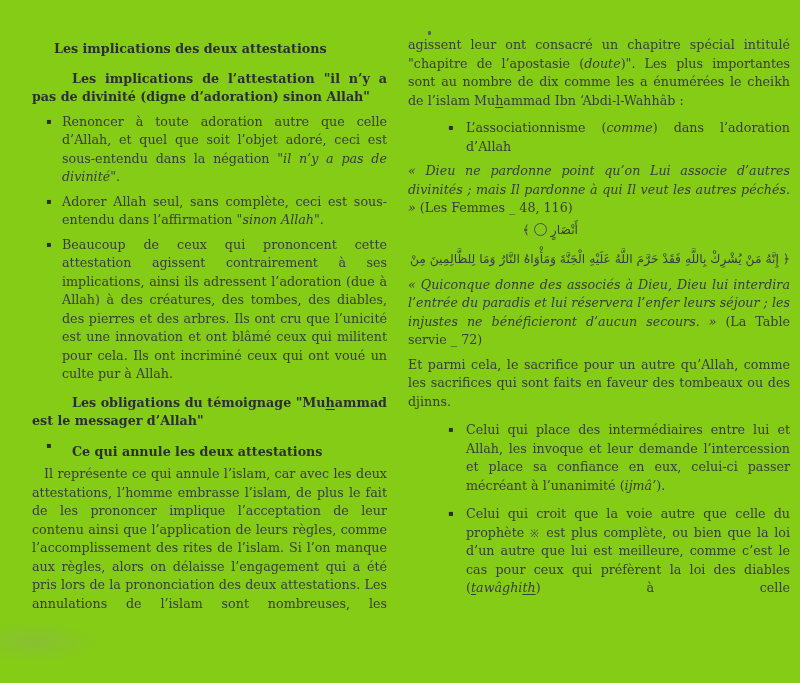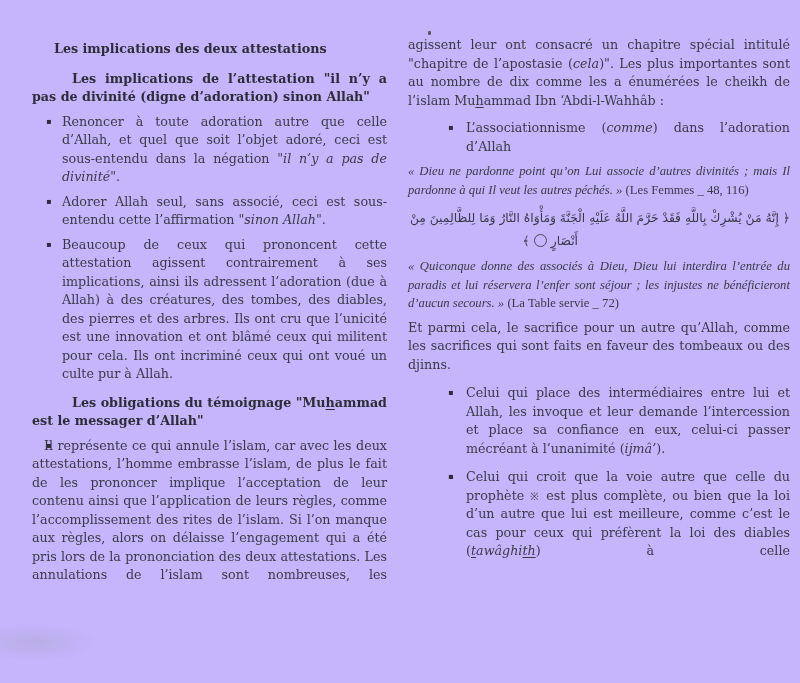--- a/index.html
+++ b/index.html
@@ -1,17 +1,17 @@
 <!DOCTYPE html>
 <html lang="fr"><head>
 <meta charset="utf-8">
 <style>
   html,body{margin:0;padding:0;background:#ffffff;}
   .canvas{
-    position:relative;width:800px;height:683px;overflow:hidden;background:#c4b5fd;
+    position:relative;width:800px;height:683px;overflow:hidden;background:#84cc16;
     font-family:"DejaVu Serif", serif;color:#3b3b44;
   }
   .page{position:absolute;font-size:12.7px;line-height:18.5px;text-align:justify;}
   .page-left{left:32px;top:40px;width:355px;}
   .page-right{left:408px;top:36px;width:382px;}
   .bh{font-weight:bold;color:#2d2d35;margin:0;}
   .h-title{text-indent:22px;margin-bottom:11px;}
   .h-sub{text-indent:40px;margin-bottom:5px;}
   .mt14{margin-top:10px;}
   .mt16{margin-top:12px;margin-bottom:4px;}
@@ -23,21 +23,21 @@
   .para{margin:0;}
   .ind{text-indent:12px;}
   .lastjust{text-align-last:justify;}
   .arabic{
     font-family:"DejaVu Sans", sans-serif;direction:rtl;unicode-bidi:embed;
     text-align:right;font-size:12.3px;line-height:22px;color:#3a3a46;margin:8px 0 2px 0;
   }
   .arabic.l2{padding-right:212px;line-height:20px;margin-top:0;}
   .ayah-circle{display:inline-block;width:11px;height:11px;border:1.2px solid #4a4a55;
     border-radius:50%;vertical-align:-2px;margin:0 4px;}
-  .verse-fr{margin:6px 0 2px 0;font-family:Liberation Serif, serif;}
+  .verse-fr{margin:6px 0 2px 0;}
   .seg-i{font-style:italic;}
   .seg-u{text-decoration:underline;text-underline-offset:2px;}
   .seg-m{font-size:10.5px;color:#4a4a55;}
   .ink-speck{position:absolute;left:428px;top:31px;width:3px;height:4px;background:#5a5a62;border-radius:1px;}
   .scan-smudge{position:absolute;left:-10px;top:622px;width:110px;height:40px;
     background:radial-gradient(ellipse at 40% 50%, rgba(150,150,150,0.22), rgba(255,255,255,0) 70%);}
 </style>
 </head>
 <body>
 
@@ -51,60 +51,61 @@
 
     <div class="bh h-sub">Les implications de l’attestation "il n’y a pas de divinité (digne d’adoration) sinon Allah"</div>
 
     <ul class="blist">
       <li class="li">
         <span class="mk">▪</span>
         <span><span>Renoncer à toute adoration autre que celle d’Allah, et quel que soit l’objet adoré, ceci est sous-entendu dans la négation "</span><span class="seg-i">il n’y a pas de divinité</span><span>".</span></span>
       </li>
       <li class="li">
         <span class="mk">▪</span>
-        <span><span>Adorer Allah seul, sans associé, ceci est sous-entendu cette l’affirmation "</span><span class="seg-i">sinon Allah</span><span>".</span></span>
+        <span><span>Adorer Allah seul, sans complète, ceci est sous-entendu dans l’affirmation "</span><span class="seg-i">sinon Allah</span><span>".</span></span>
       </li>
       <li class="li">
         <span class="mk">▪</span>
         <span><span>Beaucoup de ceux qui prononcent cette attestation agissent contrairement à ses implications, ainsi ils adressent l’adoration (due à Allah) à des créatures, des tombes, des diables, des pierres et des arbres. Ils ont cru que l’unicité est une innovation et ont blâmé ceux qui militent pour cela. Ils ont incriminé ceux qui ont voué un culte pur à Allah.</span></span>
       </li>
     </ul>
 
     <div class="bh h-sub mt14"><span>Les obligations du témoignage "Mu</span><span class="seg-u">h</span><span>ammad est le messager d’Allah"</span></div>
 
     <ul class="blist">
       <li class="li">
         <span class="mk">▪</span>
       </li>
     </ul>
 
+    <div class="bh h-sub mt16">Ce qui annule les deux attestations</div>
 
     <p class="para ind lastjust">Il représente ce qui annule l’islam, car avec les deux attestations, l’homme embrasse l’islam, de plus le fait de les prononcer implique l’acceptation de leur contenu ainsi que l’application de leurs règles, comme l’accomplissement des rites de l’islam. Si l’on manque aux règles, alors on délaisse l’engagement qui a été pris lors de la prononciation des deux attestations. Les annulations de l’islam sont nombreuses, les</p>
 
   </div>
 
   <div class="page page-right">
-    <p class="para"><span>agissent leur ont consacré un chapitre spécial intitulé "chapitre de l’apostasie (</span><span class="seg-i">cela</span><span>)". Les plus importantes sont au nombre de dix comme les a énumérées le cheikh de l’islam Mu</span><span class="seg-u">h</span><span>ammad Ibn ‘Abdi-l-Wahhâb :</span></p>
+    <p class="para"><span>agissent leur ont consacré un chapitre spécial intitulé "chapitre de l’apostasie (</span><span class="seg-i">doute</span><span>)". Les plus importantes sont au nombre de dix comme les a énumérées le cheikh de l’islam Mu</span><span class="seg-u">h</span><span>ammad Ibn ‘Abdi-l-Wahhâb :</span></p>
 
     <ul class="blist">
       <li class="li" style="margin-top:9px;">
         <span class="mk">▪</span>
         <span><span>L’associationnisme (</span><span class="seg-i">comme</span><span>) dans l’adoration d’Allah</span></span>
       </li>
     </ul>
 
 
     <p class="para verse-fr"><span class="seg-i">« Dieu ne pardonne point qu’on Lui associe d’autres divinités ; mais Il pardonne à qui Il veut les autres péchés. » </span><span>(Les Femmes _ 48, 116)</span></p>
 
-    <div class="arabic">﴿ إِنَّهُ مَنْ يُشْرِكْ بِاللَّهِ فَقَدْ حَرَّمَ اللَّهُ عَلَيْهِ الْجَنَّةَ وَمَأْوَاهُ النَّارُ وَمَا لِلظَّالِمِينَ مِنْ</div>
     <div class="arabic l2">
       <span>أَنْصَارٍ</span><span class="ayah-circle"></span><span>﴾</span>
     </div>
+    <div class="arabic">﴿ إِنَّهُ مَنْ يُشْرِكْ بِاللَّهِ فَقَدْ حَرَّمَ اللَّهُ عَلَيْهِ الْجَنَّةَ وَمَأْوَاهُ النَّارُ وَمَا لِلظَّالِمِينَ مِنْ</div>
 
-    <p class="para verse-fr"><span class="seg-i">« Quiconque donne des associés à Dieu, Dieu lui interdira l’entrée du paradis et lui réservera l’enfer sont séjour ; les injustes ne bénéficieront d’aucun secours. » </span><span>(La Table servie _ 72)</span></p>
+    <p class="para verse-fr"><span class="seg-i">« Quiconque donne des associés à Dieu, Dieu lui interdira l’entrée du paradis et lui réservera l’enfer leurs séjour ; les injustes ne bénéficieront d’aucun secours. » </span><span>(La Table servie _ 72)</span></p>
 
     <p class="para" style="margin-top:6px;">Et parmi cela, le sacrifice pour un autre qu’Allah, comme les sacrifices qui sont faits en faveur des tombeaux ou des djinns.</p>
 
     <ul class="blist" style="margin-top:10px;">
       <li class="li" style="margin:10px 0;">
         <span class="mk">▪</span>
         <span><span>Celui qui place des intermédiaires entre lui et Allah, les invoque et leur demande l’intercession et place sa confiance en eux, celui-ci passer mécréant à l’unanimité (</span><span class="seg-i">ijmâ’</span><span>).</span></span>
       </li>
       <li class="li" style="margin:10px 0;">
         <span class="mk">▪</span>

